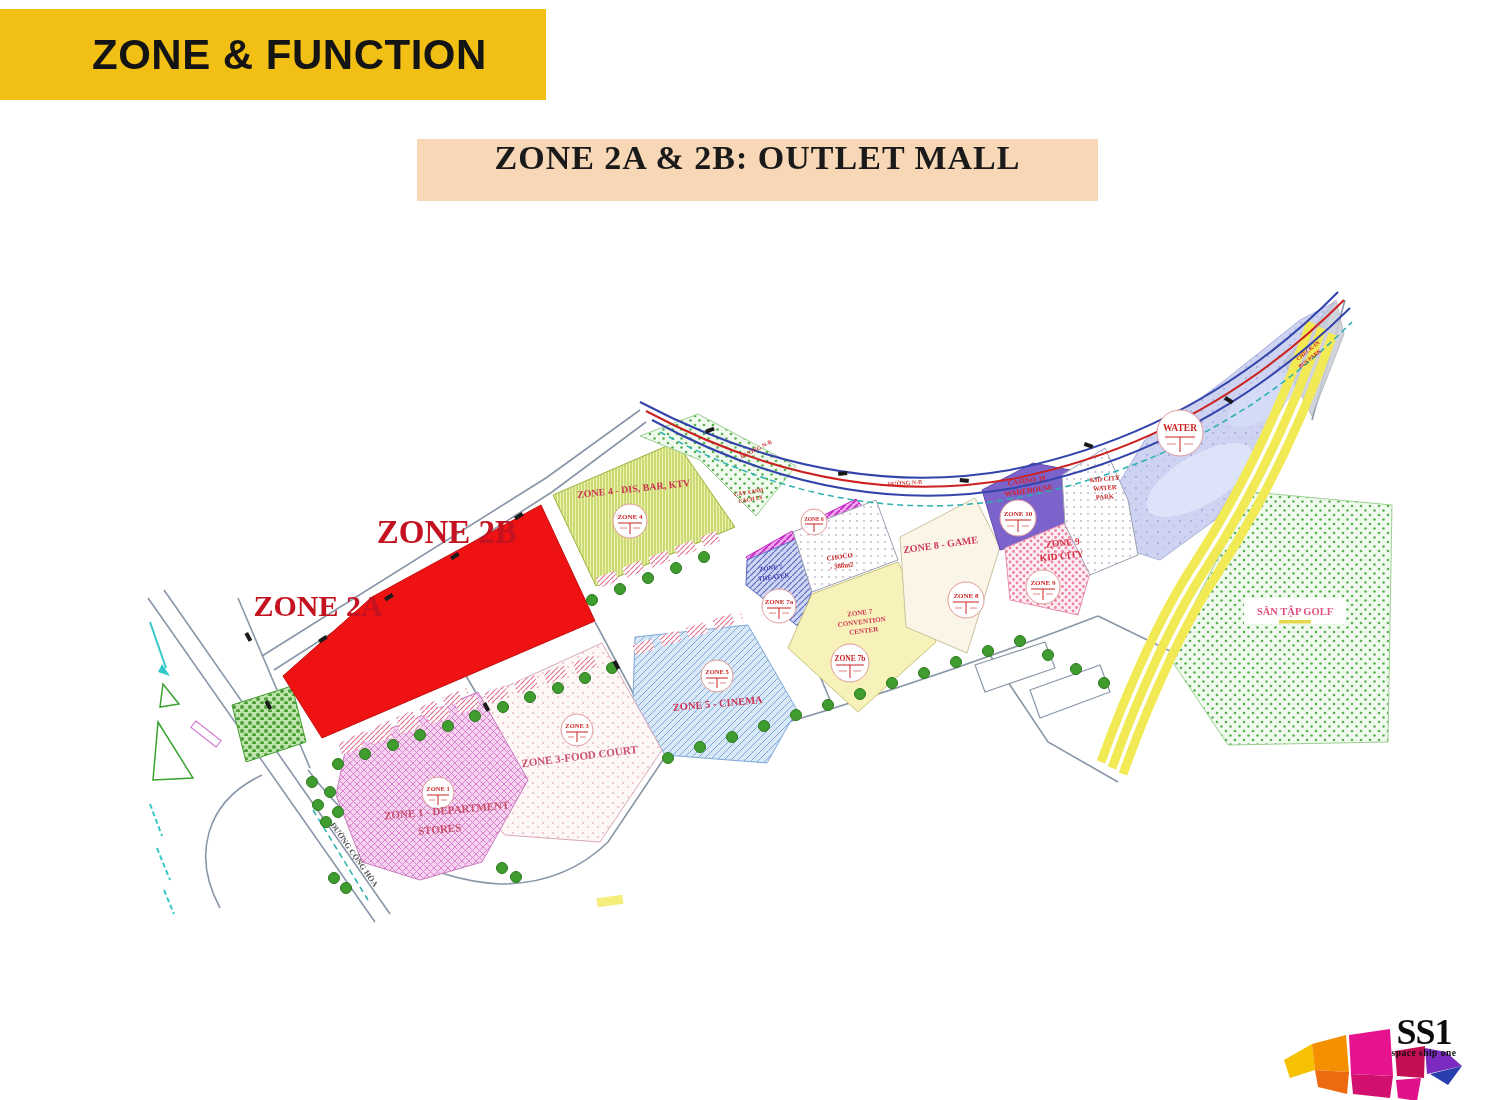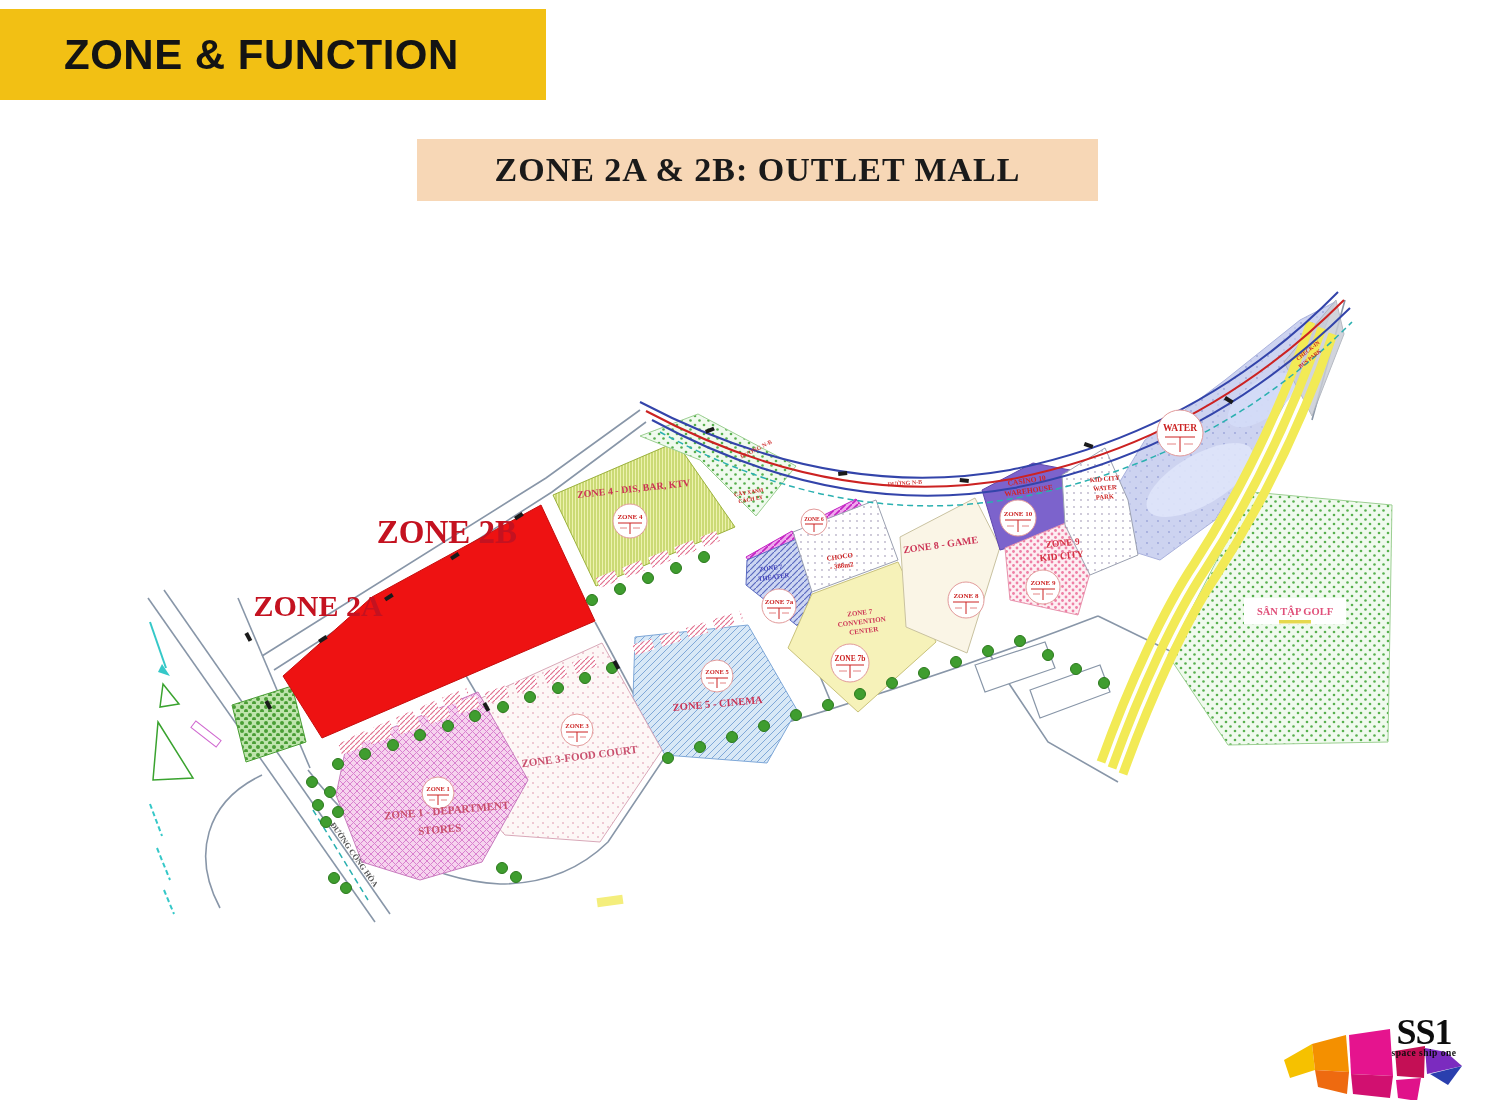--- a/index.html
+++ b/index.html
@@ -1,22 +1,22 @@
 <!DOCTYPE html>
 <html><head>
 <meta charset="utf-8">
 <style>
   html,body{margin:0;padding:0;background:#ffffff;}
   .page{position:relative;width:1500px;height:1100px;background:#fff;overflow:hidden;
         font-family:"Liberation Sans",sans-serif;}
   .title-banner{position:absolute;left:0;top:9px;width:546px;height:91px;background:#F2C014;}
-  .title-banner span{display:block;padding-left:64px;line-height:91px;font-size:42px;
+  .title-banner span{display:block;padding-left:92px;line-height:91px;font-size:42px;
         font-weight:bold;color:#141414;letter-spacing:.5px;}
   .subtitle-banner{position:absolute;left:417px;top:139px;width:681px;height:62px;background:#F7D7B6;
-        display:flex;align-items:center;justify-content:center;}
+        display:flex;align-items:flex-start;justify-content:center;}
   .subtitle-banner span{font-family:"Liberation Serif",serif;font-size:34px;font-weight:bold;
         color:#1a1a1a;letter-spacing:1px;}
   svg text{font-family:"Liberation Serif",serif;}
   .zlbl{font-weight:bold;text-anchor:middle;}
   .stampc{fill:#fff;stroke:#e29a9a;stroke-width:1;}
   .stampt{fill:#cc2222;font-weight:bold;text-anchor:middle;}
   .stampl{stroke:#cc2222;stroke-width:1;fill:none;}
   .stampl2{stroke:#dd6666;stroke-width:.8;fill:none;}
   .road{stroke:#8896a8;stroke-width:1.6;fill:none;}
   .tick{fill:#1a1a1a;}

